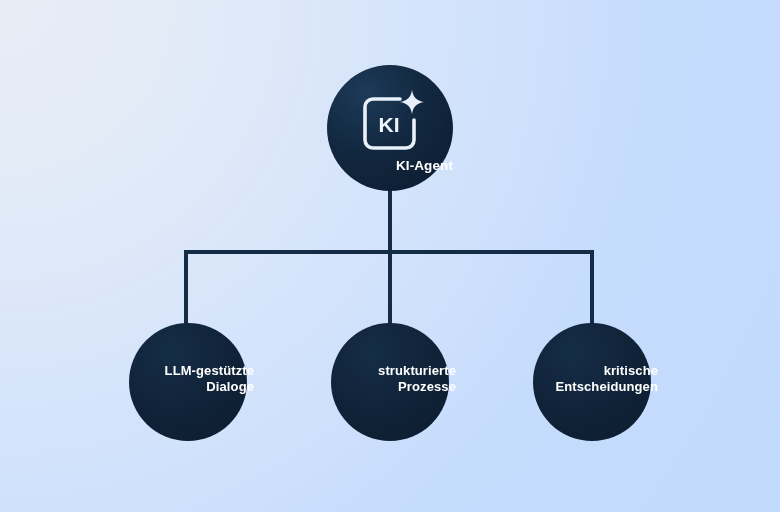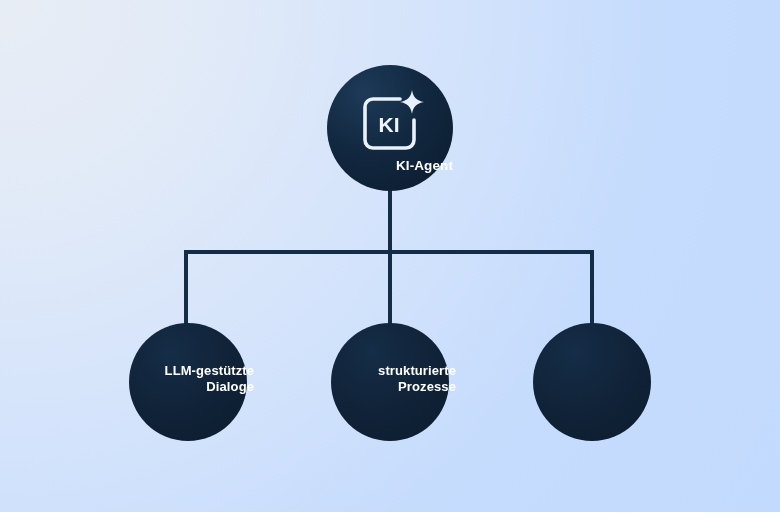--- a/index.html
+++ b/index.html
@@ -118,14 +118,16 @@
   </svg>
 
   <div class="node-label root-label">KI-Agent</div>
 
   <div class="node-label leaf-label l0">LLM-gestützte
 Dialoge</div>
 
   <div class="node-label leaf-label l1">strukturierte
 Prozesse</div>
 
+  <div class="node-label leaf-label l2">kritische
+Entscheidungen</div>
 
 </div>
 
 </body></html>

